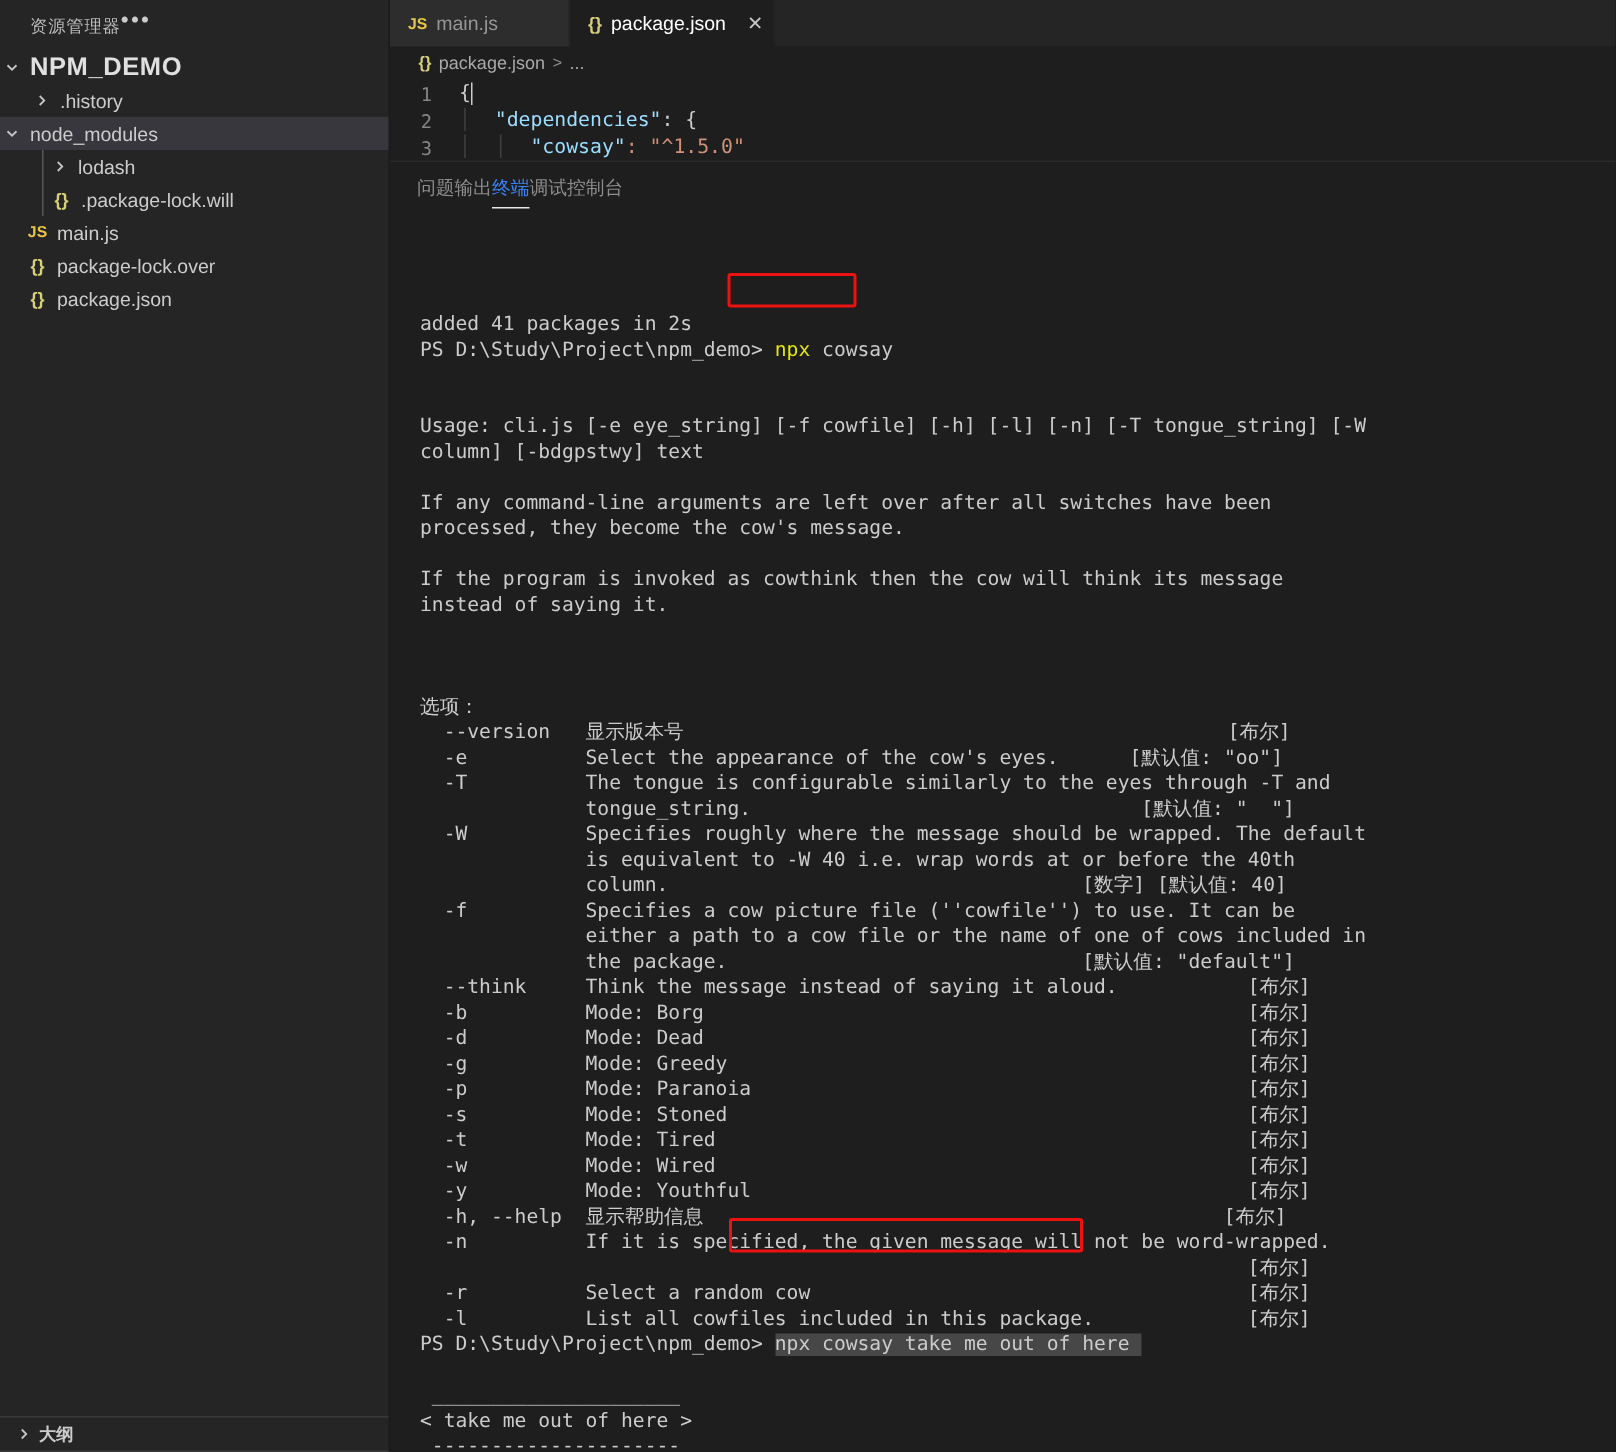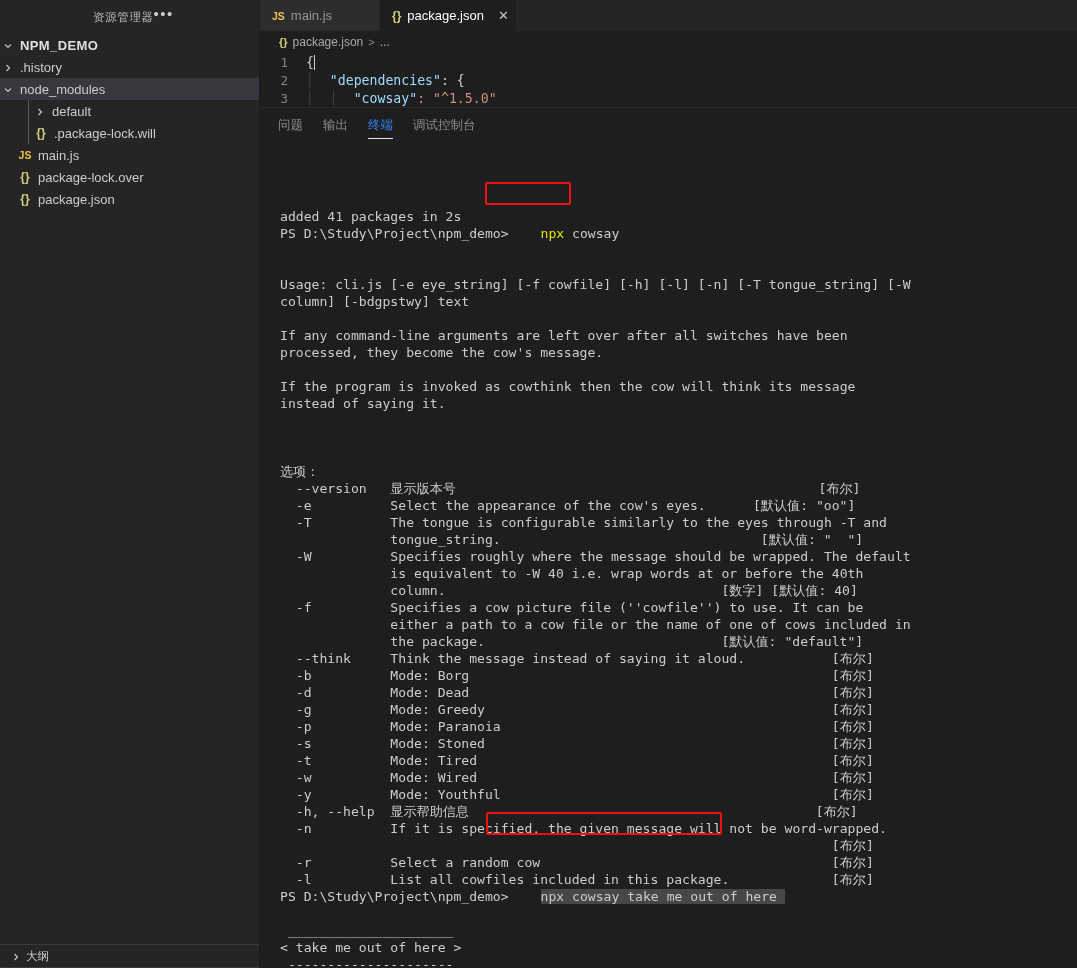--- a/index.html
+++ b/index.html
@@ -14,37 +14,37 @@
   
   #sidebar {
     width: 260px; height: 968px;
     background: #252526;
     border-right: 1px solid #1b1b1b;
     display: flex; flex-direction: column;
     position: relative;
   }
   .sb-header {
     height: 34px; display: flex; align-items: center;
-    padding: 0 12px 0 20px; justify-content: center;
+    padding: 0 12px 0 20px; justify-content: flex-start;
   }
   .sb-title {
     font-size: 11.5px; color: #bbbbbb; letter-spacing: .6px;
   }
   .sb-dots {
     color: #cccccc; font-size: 15px; letter-spacing: 1.5px;
     line-height: 10px; cursor: pointer; padding-bottom: 6px;
   }
   .tree { flex: 0 0 auto; padding-top: 0px; }
   .row {
     height: 22px; display: flex; align-items: center;
     font-size: 13px; color: #cccccc; white-space: nowrap;
     cursor: pointer; position: relative;
   }
   .row.selected { background: #37373d; }
-  .row.root { font-weight: bold; font-size: 13px; letter-spacing: .4px; color: #e0e0e0; }
+  .row.root { font-weight: bold; font-size: 17px; letter-spacing: .4px; color: #e0e0e0; }
   .chev {
     width: 16px; display:inline-block; text-align:center;
     font-size: 11px; color: #c5c5c5; flex: 0 0 16px;
   }
   .chev svg { vertical-align: middle; }
   .ico {
     width: 18px; flex: 0 0 18px; text-align: center;
     font-size: 11.5px; font-weight: bold;
   }
   .ico.js { color: #e8c44a; font-size: 10.5px; font-family:"Liberation Sans",sans-serif; }
@@ -52,21 +52,21 @@
   .lbl { padding-left: 4px; }
   .guide {
     position: absolute; left: 28px; top: 0; bottom: 0;
     width: 1px; background: #585858;
   }
 
   .sb-filler { flex: 1 1 auto; }
   .sb-section {
     height: 24px; border-top: 1px solid #3a3a3a; border-bottom: 1px solid #3a3a3a;
     display: flex; align-items: center; font-size: 11.5px;
-    font-weight: normal; color: #cccccc; padding-left: 8px; cursor: pointer;
+    font-weight: bold; color: #cccccc; padding-left: 8px; cursor: pointer;
   }
   .sb-section .chev { margin-right: 2px; }
 
   
   #main { flex: 1 1 auto; height: 968px; display: flex; flex-direction: column; background:#1e1e1e; }
 
   
   .tabbar { height: 31px; background: #252526; display: flex; flex: 0 0 31px; }
   .tab {
     display: flex; align-items: center; height: 31px;
@@ -103,40 +103,40 @@
   .tok-punc { color: #cccccc; }
   .tok-key { color: #9cdcfe; }
   .tok-str { color: #ce9178; }
   .tok-colon { color: #cccccc; }
   .caret { display:inline-block; width:1px; height:15px; background:#cccccc; vertical-align:-3px; }
 
   
   .panel { flex: 1 1 auto; display: flex; flex-direction: column; background: #1e1e1e; border-top:1px solid #2b2b2b;}
   .panel-tabs {
     height: 35px; flex: 0 0 35px; display: flex; align-items: center;
-    gap: 20px; padding-left: 18px; background:#1e1e1e;
+    padding-left: 18px; background:#1e1e1e;
   }
   .ptab {
     font-size: 12.5px; color: #8d8d8d; cursor: pointer;
     position: relative; height: 35px; display:flex; align-items:center;
   }
   .ptab.active { color: #3b82f6; }
   .ptab.active::after {
     content: ""; position: absolute; left: 0; right: 0; bottom: 4px;
     height: 1px; background: #e7e7e7;
   }
 
   .terminal {
     flex: 1 1 auto; overflow: hidden; position: relative;
     font-family: "DejaVu Sans Mono", monospace;
     font-size: 13.1px; line-height: 17px; color: #cccccc;
     padding: 14px 10px 0 20px; white-space: pre;
   }
   .t-row { white-space: pre; }
-  .t-yellow { color: #e5e510; margin-left: 24px; }
+  .t-yellow { color: #e5e510; }
   .t-cmd-sel { background: #474747; color:#cccccc; }
 
   .hlbox {
     position: absolute; border: 2px solid #ee1111; border-radius: 2px;
     pointer-events: none;
   }
 
   .watermark {
     position: absolute; right: 20px; bottom: 8px;
     font-size: 16px; color: #d6d6d6; font-family: "Liberation Sans", sans-serif;
@@ -159,21 +159,21 @@
 
       <div class="row root">
         <span class="chev">
           <svg width="10" height="10" viewBox="0 0 10 10">
               <path d="M2 3.5 L5 6.5 L8 3.5" stroke="#c5c5c5" stroke-width="1.2" fill="none"></path>
             </svg>
         </span>
         <span class="lbl">NPM_DEMO</span>
       </div>
 
-      <div class="row" style="padding-left:0">
+      <div class="row" style="padding-left:20px">
         <span class="chev">
           <svg width="10" height="10" viewBox="0 0 10 10">
               <path d="M3.5 2 L6.5 5 L3.5 8" stroke="#c5c5c5" stroke-width="1.2" fill="none"></path>
             </svg>
         </span>
         <span class="lbl">.history</span>
       </div>
 
       <div class="row selected" style="">
         <span class="chev">
@@ -186,21 +186,21 @@
 
       <div style="position:relative">
         <div class="guide" style="height:44px"></div>
 
         <div class="row" style="padding-left:32px">
           <span class="chev">
             <svg width="10" height="10" viewBox="0 0 10 10">
                 <path d="M3.5 2 L6.5 5 L3.5 8" stroke="#c5c5c5" stroke-width="1.2" fill="none"></path>
               </svg>
           </span>
-          <span class="lbl">default</span>
+          <span class="lbl">lodash</span>
         </div>
 
         <div class="row" style="padding-left:32px">
           <span class="ico json">{}</span>
           <span class="lbl">.package-lock.will</span>
         </div>
       </div>
 
       <div class="row" style="padding-left:16px">
         <span class="ico js">JS</span>

